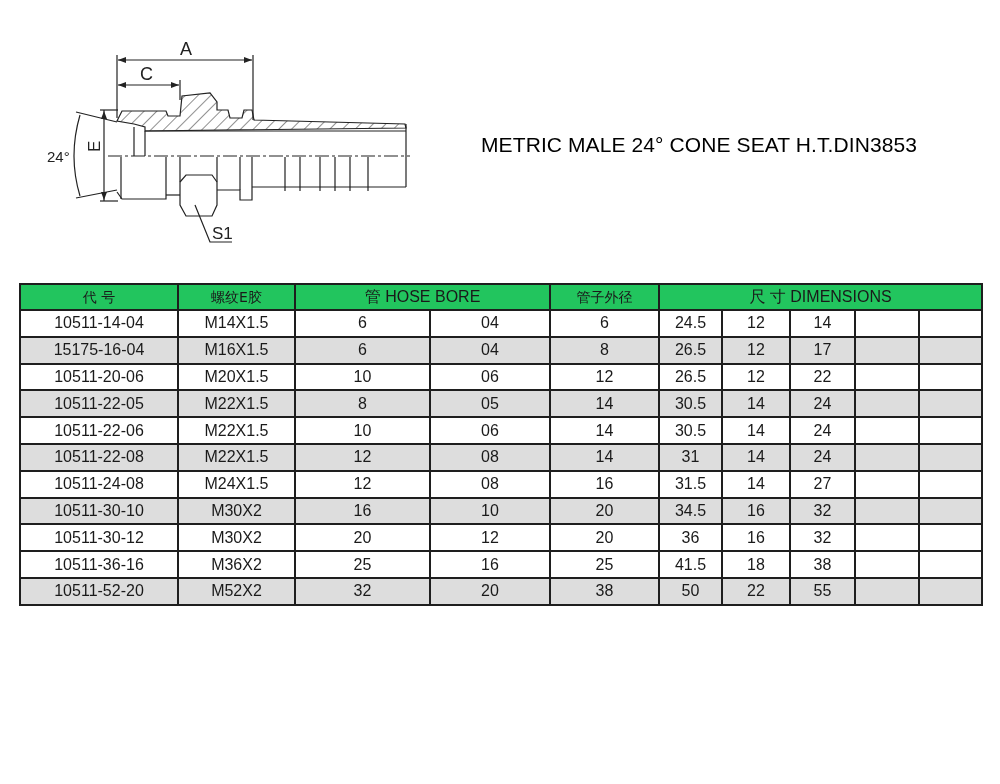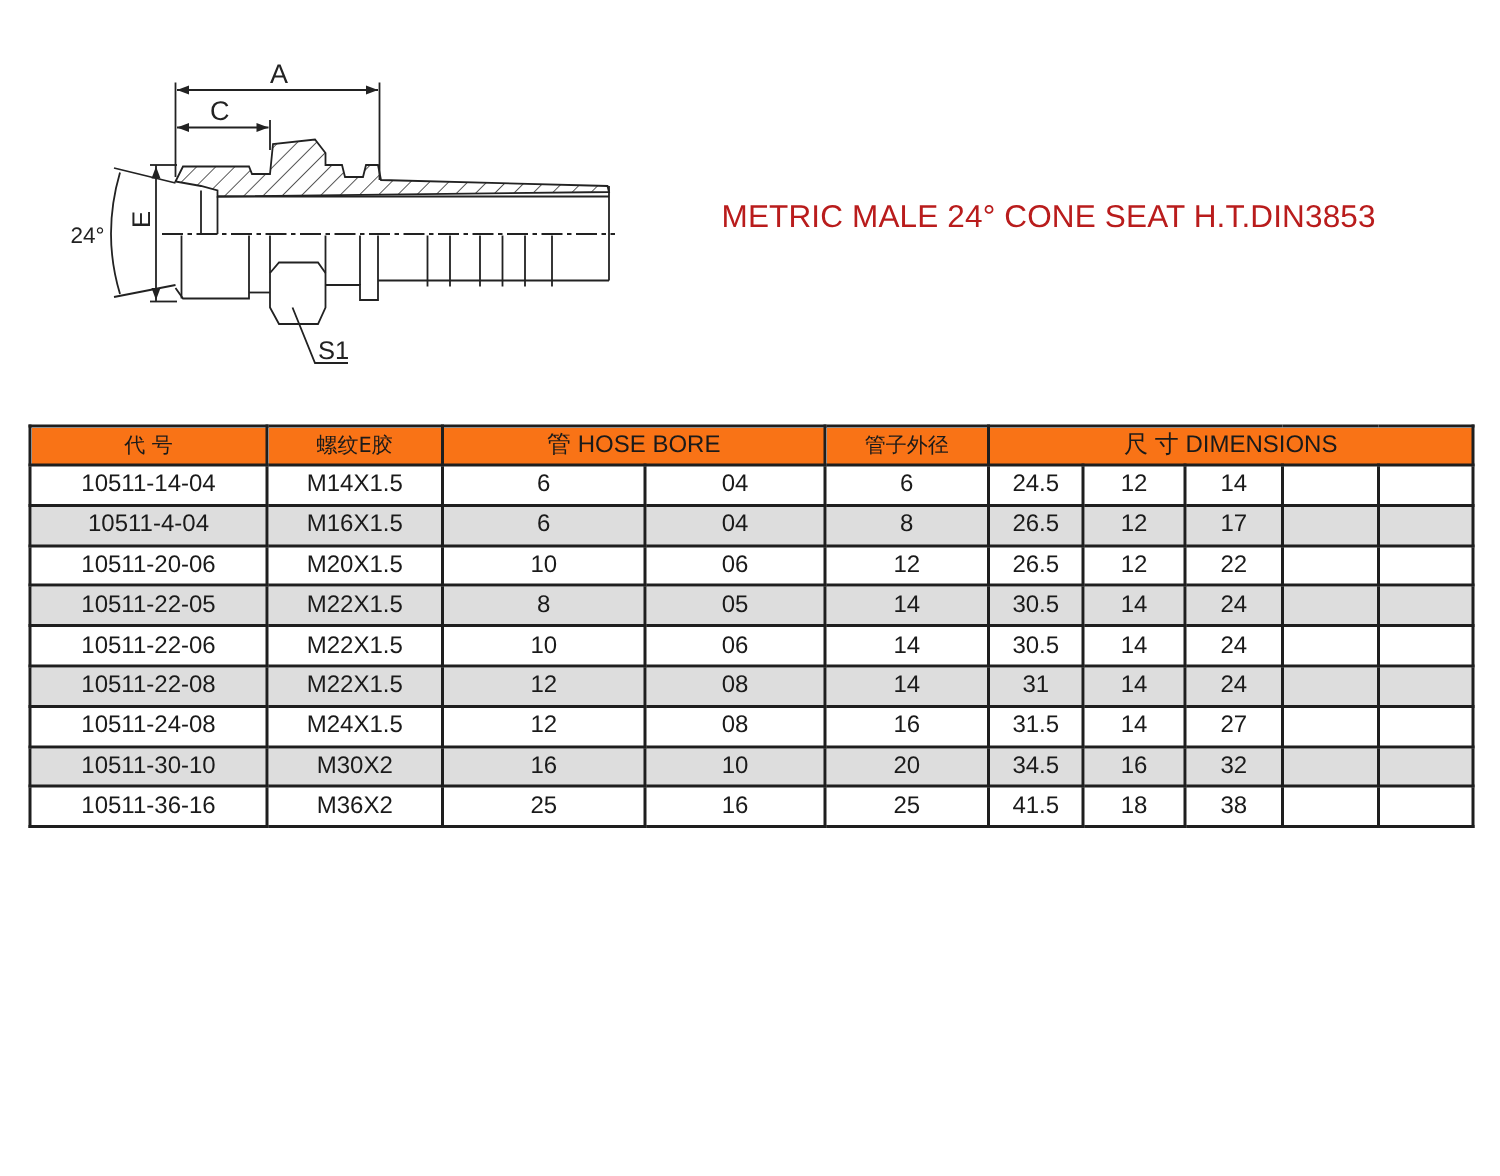--- a/index.html
+++ b/index.html
@@ -1,25 +1,25 @@
 <!DOCTYPE html>
 <html><head>
   <meta charset="utf-8">
   <style>
     html, body { margin:0; padding:0; background:#ffffff; }
     body { width:1000px; height:784px; position:relative; overflow:hidden;
            font-family: "Liberation Sans", "DejaVu Sans", sans-serif; color:#1a1a1a; }
     .drawing { position:absolute; left:0; top:0; width:460px; height:260px; }
     .title { position:absolute; left:481px; top:133px; font-size:21px; letter-spacing:0.1px;
-             color:#b91c1c; white-space:nowrap; }
+             color:#000000; white-space:nowrap; }
     table.spec { position:absolute; left:19px; top:283px; border-collapse:collapse;
                  table-layout:fixed; width:962px; }
     table.spec td, table.spec th { border:2px solid #1e1e1e; text-align:center; padding:0;
                  font-weight:normal; font-size:16px; overflow:hidden; white-space:nowrap; }
-    table.spec th { background:#f97316; height:24px; line-height:24px; }
+    table.spec th { background:#22c55e; height:24px; line-height:24px; }
     table.spec td { height:24.8px; line-height:24px; }
     tr.shade td { background:#dddddd; }
     tr.plain td { background:#ffffff; }
     .cjk { font-family: "DejaVu Sans", sans-serif; font-size:14px; }
   </style>
 </head>
 <body>
 
 <svg class="drawing" viewBox="0 0 460 260" xmlns="http://www.w3.org/2000/svg">
   <defs>
@@ -113,21 +113,21 @@
         <td>6</td>
         <td>04</td>
         <td>6</td>
         <td>24.5</td>
         <td>12</td>
         <td>14</td>
         <td></td>
         <td></td>
       </tr>
       <tr class="shade">
-        <td>10511-4-04</td>
+        <td>15175-16-04</td>
         <td>M16X1.5</td>
         <td>6</td>
         <td>04</td>
         <td>8</td>
         <td>26.5</td>
         <td>12</td>
         <td>17</td>
         <td></td>
         <td></td>
       </tr>
@@ -197,25 +197,49 @@
         <td>16</td>
         <td>10</td>
         <td>20</td>
         <td>34.5</td>
         <td>16</td>
         <td>32</td>
         <td></td>
         <td></td>
       </tr>
       <tr class="plain">
+        <td>10511-30-12</td>
+        <td>M30X2</td>
+        <td>20</td>
+        <td>12</td>
+        <td>20</td>
+        <td>36</td>
+        <td>16</td>
+        <td>32</td>
+        <td></td>
+        <td></td>
+      </tr>
+      <tr class="plain">
         <td>10511-36-16</td>
         <td>M36X2</td>
         <td>25</td>
         <td>16</td>
         <td>25</td>
         <td>41.5</td>
         <td>18</td>
         <td>38</td>
         <td></td>
         <td></td>
       </tr>
+      <tr class="shade">
+        <td>10511-52-20</td>
+        <td>M52X2</td>
+        <td>32</td>
+        <td>20</td>
+        <td>38</td>
+        <td>50</td>
+        <td>22</td>
+        <td>55</td>
+        <td></td>
+        <td></td>
+      </tr>
     </tbody>
 </table>
 
 </body></html>

